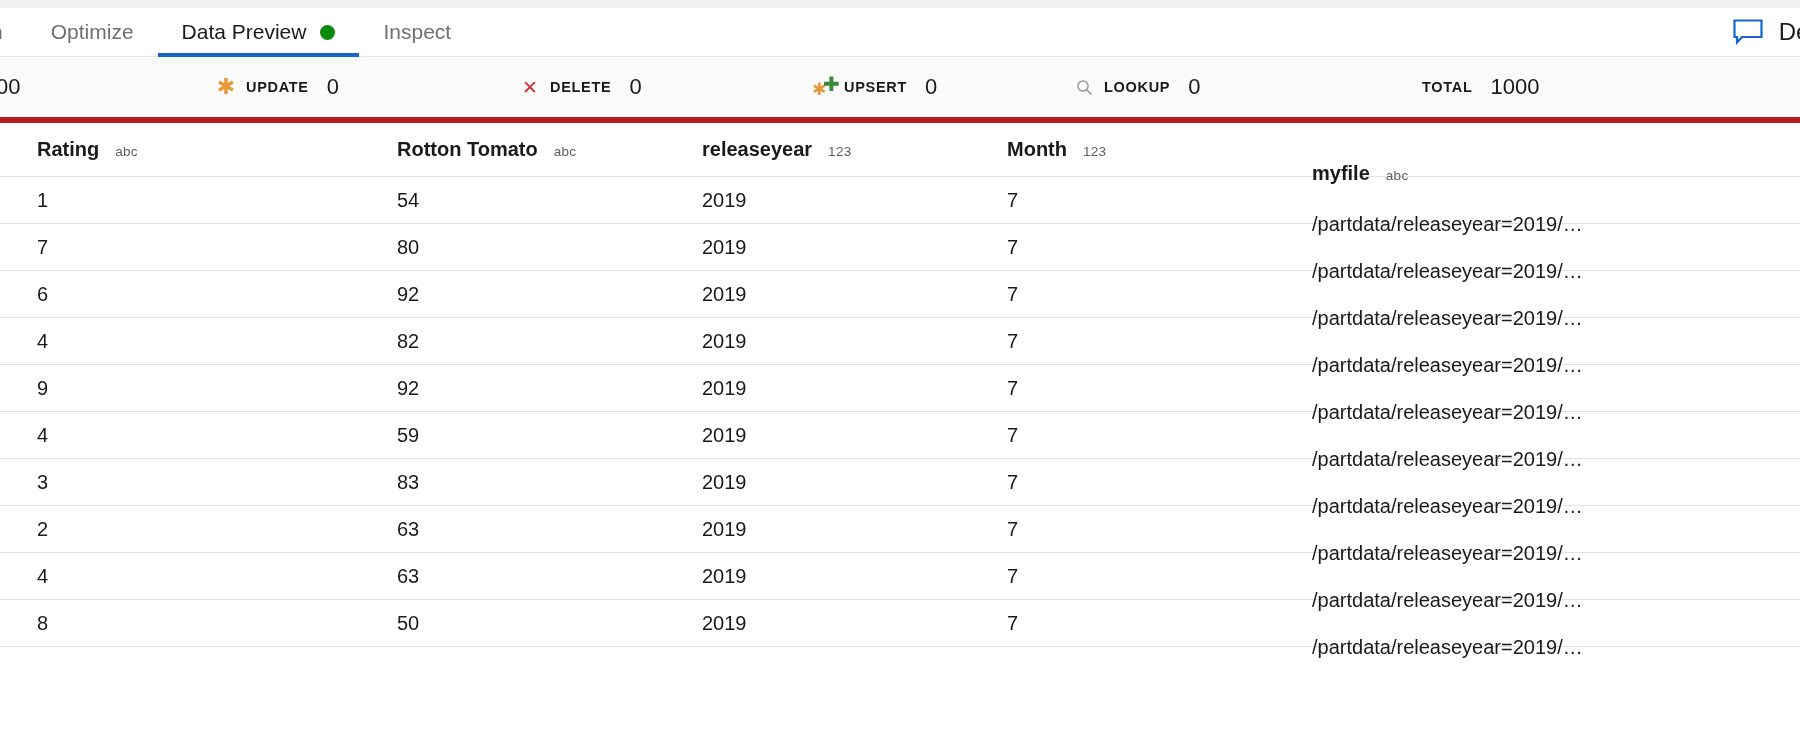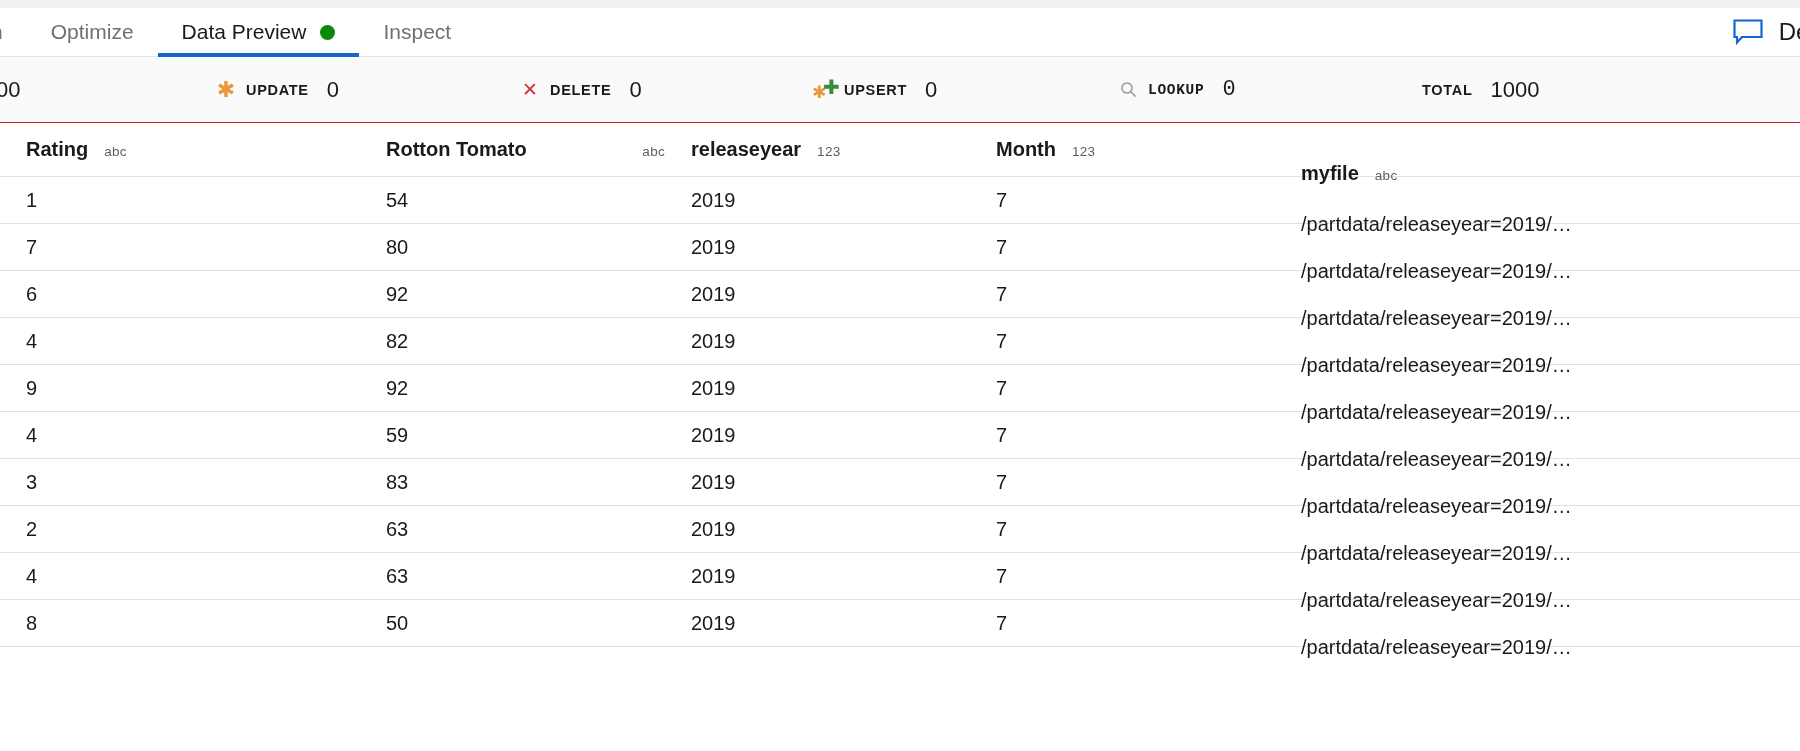--- a/index.html
+++ b/index.html
@@ -84,21 +84,21 @@
     cursor: pointer;
     
     margin-right: -60px;
   }
   .comment-icon { flex: none; display: block; }
 
   
   .statsbar {
     height: 66px;
     background: #fafafa;
-    border-bottom: 1px solid #b91c1c;
+    border-bottom: 6px solid #b91c1c;
     display: flex;
     align-items: center;
     position: relative;
   }
   .stat {
     display: flex;
     align-items: center;
     position: absolute;
     white-space: nowrap;
   }
@@ -163,42 +163,42 @@
     display: flex;
     align-items: center;
     border-bottom: 1px solid #e1e1e1;
     height: 47px;
   }
   .grid-row.header {
     height: 54px;
     border-bottom: 1px solid #e1e1e1;
   }
   .cell {
-    padding-left: 26px;
+    padding-left: 37px;
     font-size: 20px;
     color: #1b1a19;
     overflow: hidden;
     white-space: nowrap;
     display: flex;
     align-items: baseline;
   }
   .grid-row.header .cell {
     font-weight: bold;
     font-size: 20px;
     color: #1b1a19;
   }
   .typetag {
     font-size: 13.5px;
     font-weight: normal;
     color: #605e5c;
     margin-left: 16px;
     letter-spacing: 0.3px;
   }
   .c0 { width: 360px; }
-  .c1 { width: 305px; justify-content: space-between; }
+  .c1 { width: 305px; }
   .c2 { width: 305px; }
   .c3 { width: 305px; }
   .c4 { width: 525px; margin-top: 48px; }
 </style>
 </head>
 <body>
 
 <div class="top-strip"></div>
 
 <div class="tabbar">
@@ -258,21 +258,21 @@
 
   <div class="stat" style="left:814px;">
     <span class="ico upsert-ico">
       <span class="ast">✱</span>
       <span class="plus">✚</span>
     </span>
     <span class="lbl">UPSERT</span>
     <span class="val">0</span>
   </div>
 
-  <div class="stat" style="left:1118px;font-family:Liberation Mono, monospace;">
+  <div class="stat" style="left:1074px;">
     <span class="ico">
       <svg width="17" height="17" viewBox="0 0 17 17">
         <circle cx="7" cy="7" r="5.1" fill="none" stroke="#9a9a9a" stroke-width="1.5"></circle>
         <line x1="10.8" y1="10.8" x2="15.6" y2="15.6" stroke="#9a9a9a" stroke-width="1.5"></line>
       </svg>
     </span>
     <span class="lbl">LOOKUP</span>
     <span class="val">0</span>
   </div>
 

